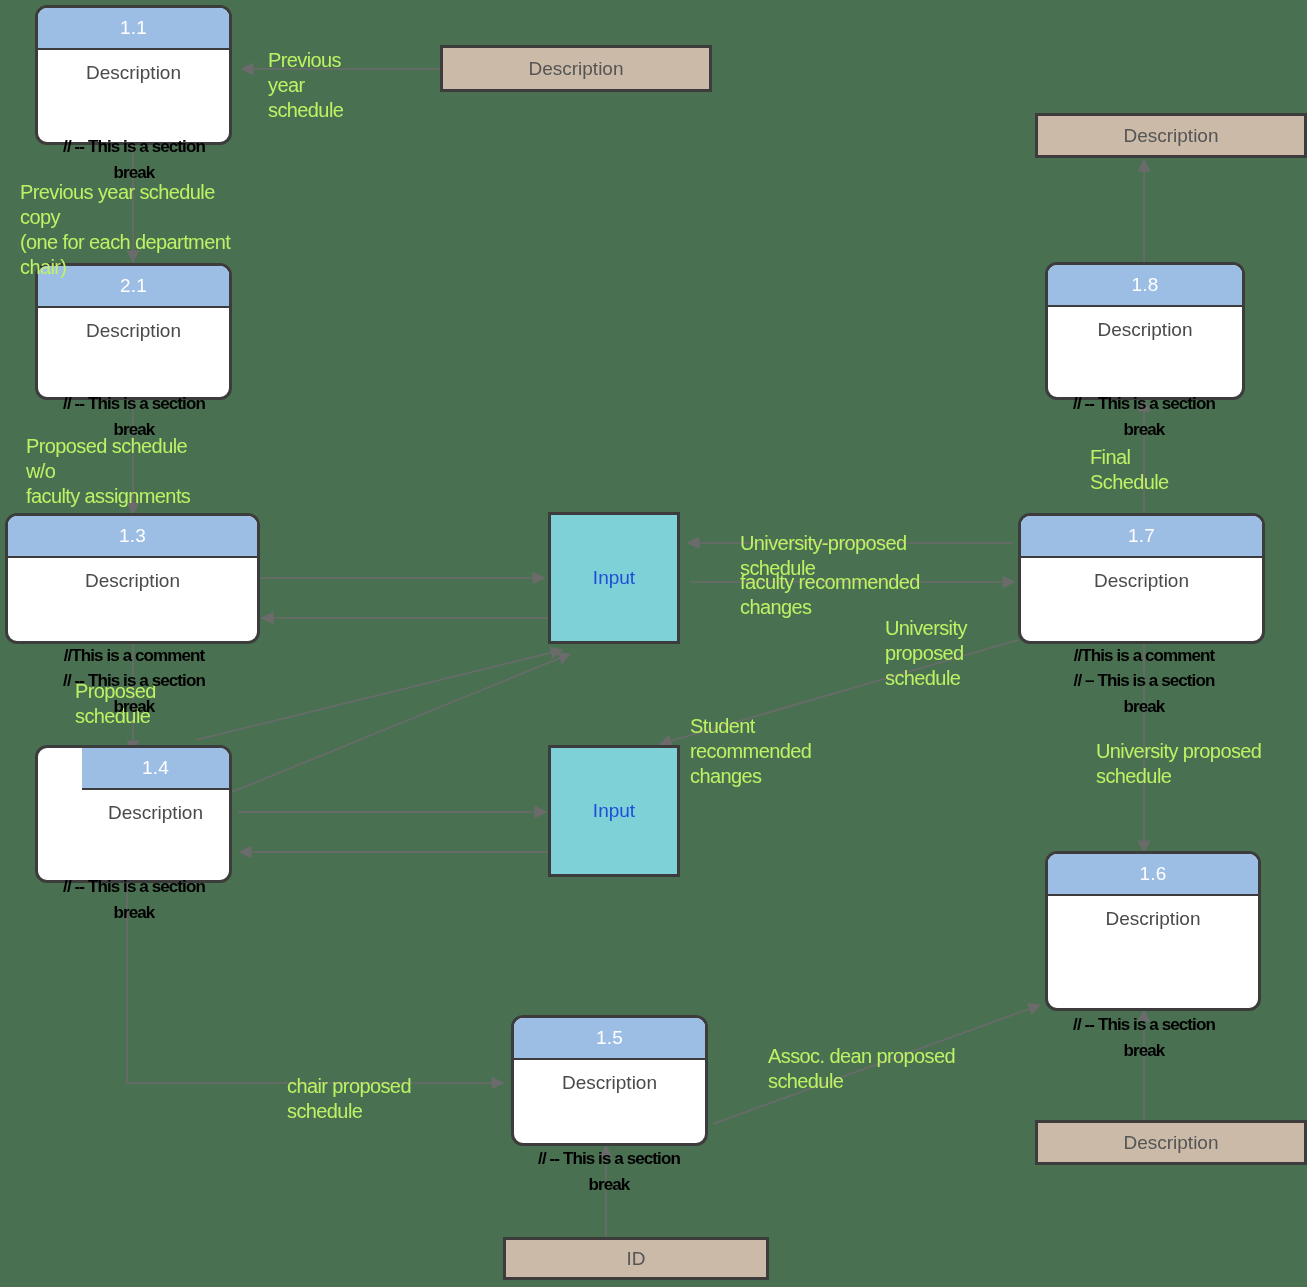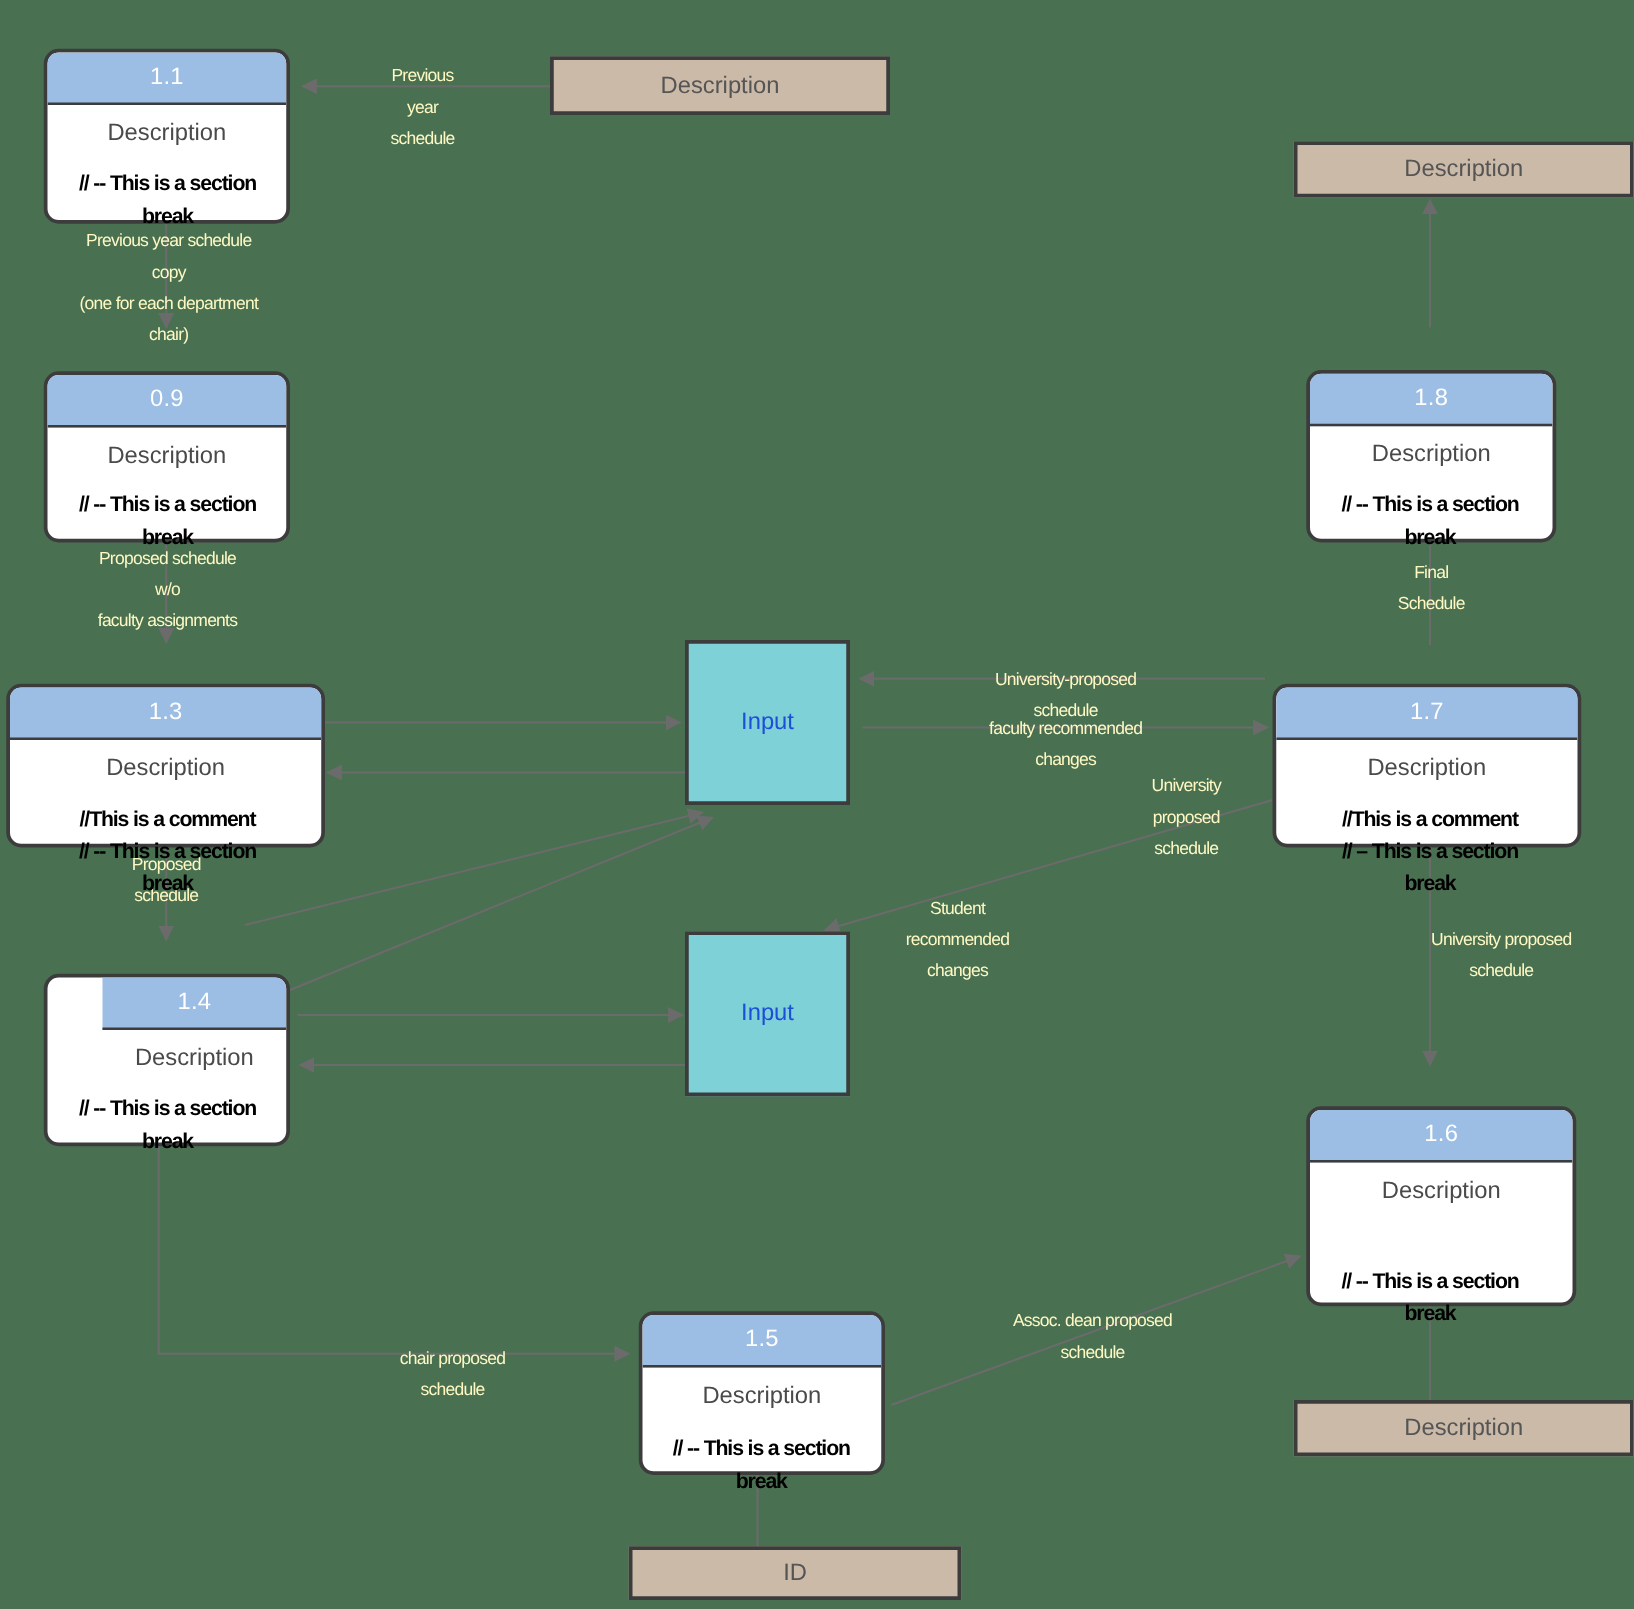--- a/index.html
+++ b/index.html
@@ -27,21 +27,20 @@
   }
 
   
   .process {
     position: absolute;
     box-sizing: border-box;
     border: 3px solid #3c3c3c;
     border-radius: 12px;
     background: #ffffff;
     overflow: hidden;
-    margin-top: 34px;
   }
   .process .hdr {
     height: 40px;
     background: #9cbde4;
     border-bottom: 2px solid #3c3c3c;
     color: #ffffff;
     font-size: 19px;
     line-height: 40px;
     text-align: center;
     letter-spacing: .2px;
@@ -81,24 +80,24 @@
     color: #1d4ed8;
     font-size: 19px;
     display: flex;
     align-items: center;
     justify-content: center;
   }
 
   
   .flow-label {
     position: absolute;
-    color: #fef9c3;
-    font-size: 14px;
+    color: #bef264;
+    font-size: 20px;
     line-height: 25px;
-    text-align: center;
+    text-align: left;
     white-space: pre-line;
     letter-spacing: -0.6px;
     font-stretch: condensed;
   }
 
   
   .note {
     position: absolute;
     color: #000000;
     font-size: 17px;
@@ -190,21 +189,21 @@
   </div>
 
   <div class="process" style="left:35px; top:5px; width:197px; height:140px;">
     <div class="hdr">1.1</div>
     <div class="body">
       <div class="desc">Description</div>
     </div>
   </div>
 
   <div class="process" style="left:35px; top:263px; width:197px; height:137px;">
-    <div class="hdr">0.9</div>
+    <div class="hdr">2.1</div>
     <div class="body">
       <div class="desc">Description</div>
     </div>
   </div>
 
   <div class="process" style="left:5px; top:513px; width:255px; height:131px;">
     <div class="hdr">1.3</div>
     <div class="body">
       <div class="desc">Description</div>
     </div>

